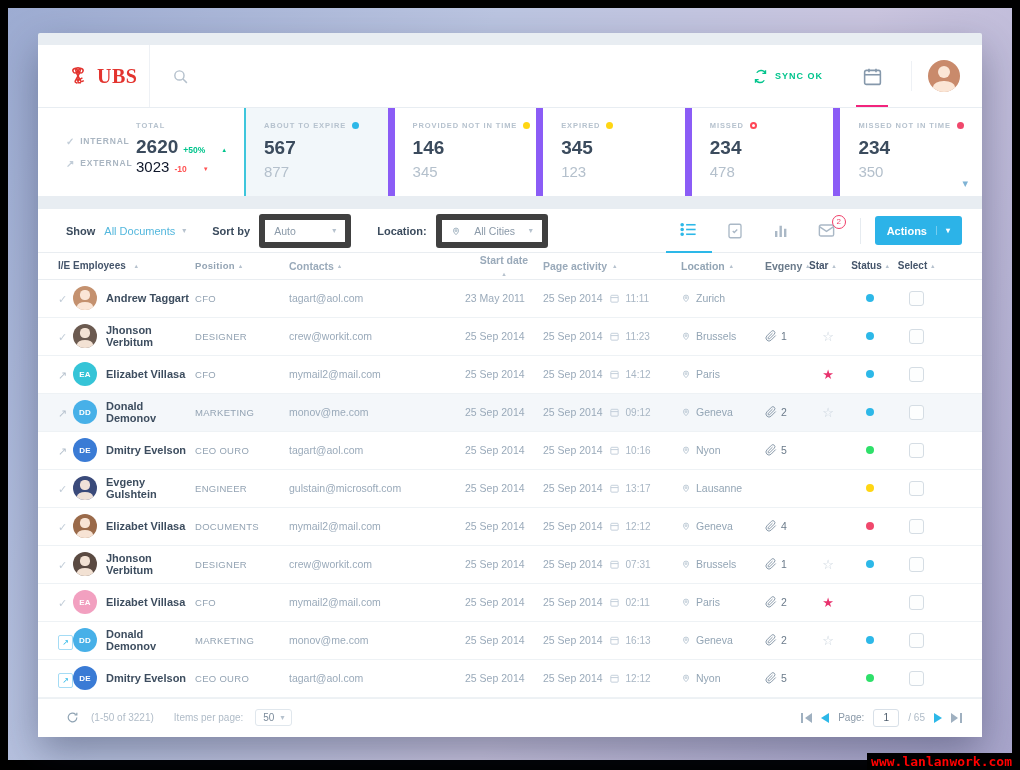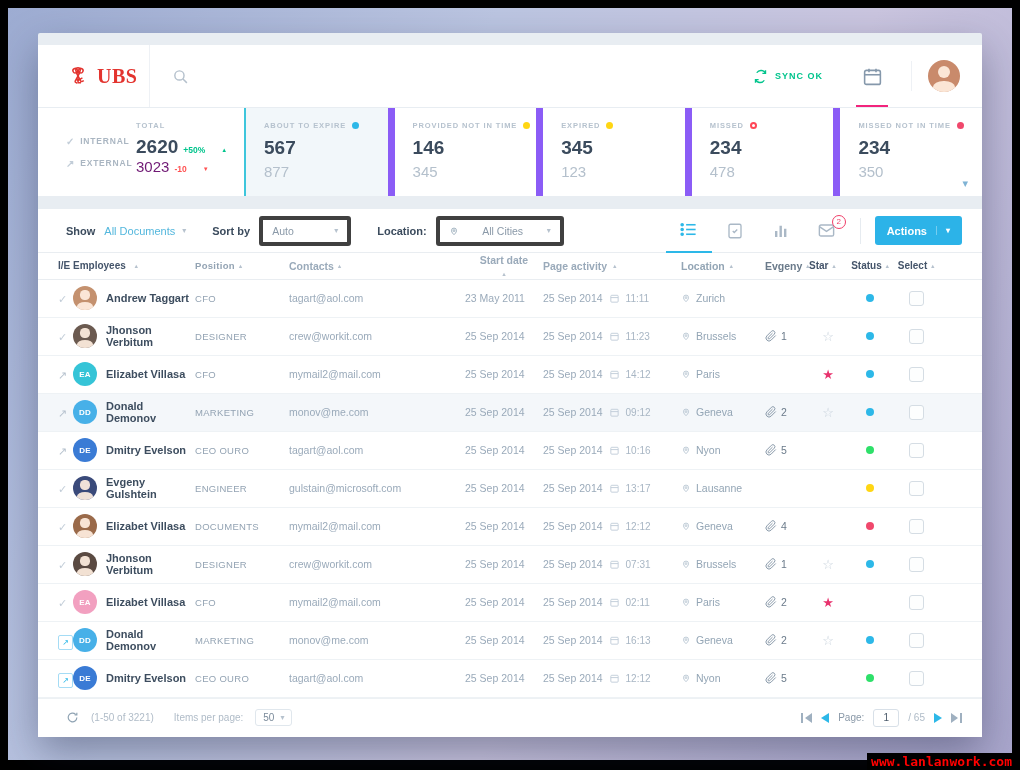--- a/index.html
+++ b/index.html
@@ -29,41 +29,41 @@
 
   
   .sec-stats { position:absolute; left:0; top:75px; width:100%; height:88px; background:#fff; display:flex; }
   .stats-left { width:98px; display:flex; flex-direction:column; justify-content:center; gap:11px; padding-left:28px; }
   .sl-row { display:flex; align-items:center; gap:5px; font-size:8.5px; font-weight:bold; letter-spacing:.8px; color:#aab6c2; }
   .sl-ic { color:#c2cdd8; font-size:10px; }
   .stats-total { width:108px; padding-top:13px; }
   .st-label { font-size:7.5px; font-weight:bold; letter-spacing:1px; color:#b6c2ce; margin-bottom:6px; }
   .st-row { display:flex; align-items:baseline; gap:5px; }
   .st-v1 { font-size:19px; font-weight:bold; color:#3b4b5d; }
-  .st-v2 { font-size:15px; color:#701a75; }
+  .st-v2 { font-size:15px; color:#0f172a; }
   .st-delta { font-size:8.5px; font-weight:bold; display:flex; gap:16px; align-items:center; }
   .st-delta.up { color:#00c48c; } .st-delta.down { color:#ff5252; }
   .tri { font-size:6px; }
   .stats-cards { flex:1; display:flex; }
   .stat-card { flex:1; border-left:7px solid #8b5cf6; padding:13px 0 0 18px; position:relative; }
   .stat-card.active { border-left:2px solid #3ec6dc; background:#f2f7fa; }
   .stat-label-row { display:flex; align-items:center; gap:6px; }
   .stat-label { font-size:7.5px; font-weight:bold; letter-spacing:.9px; color:#b6c2ce; }
   .stat-dot { width:7px; height:7px; border-radius:50%; flex-shrink:0; }
   .stat-v1 { font-size:19px; font-weight:bold; color:#3b4b5d; margin-top:7px; }
   .stat-v2 { font-size:15px; color:#b4c0cc; margin-top:4px; }
   .stats-chevron { position:absolute; right:14px; bottom:6px; color:#7fb3d5; font-size:11px; cursor:pointer; }
 
   
   .sec-main { position:absolute; left:0; top:176px; width:100%; height:528px; background:#fff; display:flex; flex-direction:column; }
 
   .toolbar { height:44px; display:flex; align-items:center; padding:0 20px 0 28px; border-bottom:1px solid #e9edf1; }
   .tb-label { font-size:11px; font-weight:bold; color:#3b4b5d; margin-right:9px; }
   .show-select { display:flex; align-items:center; gap:7px; color:#53b7dd; font-size:11px; margin-right:26px; cursor:pointer; }
-  .sel-box { display:flex; align-items:center; gap:7px; border:4px solid #404040; border-radius:3px; padding:5px 9px;
+  .sel-box { display:flex; align-items:center; gap:7px; border:6px solid #404040; border-radius:3px; padding:5px 9px;
     font-size:10.5px; color:#8a99a8; background:#fff; margin-right:26px; cursor:pointer; }
   .caret { color:#b6c2ce; font-size:8px; }
   .tb-spacer { flex:1; }
   .vicon { width:46px; height:44px; display:flex; align-items:center; justify-content:center; position:relative; cursor:pointer; }
   .vicon.active { border-bottom:2px solid #2db8e8; }
   .badge { position:absolute; top:6px; right:4px; width:14px; height:14px; border:1px solid #f03e68; border-radius:50%;
     color:#f03e68; font-size:8px; display:flex; align-items:center; justify-content:center; background:#fff; }
   .tb-div { width:1px; height:26px; background:#e6ebf0; margin:0 6px 0 10px; }
   .actions-btn { display:flex; align-items:center; background:#2cb3e8; color:#fff; border:none; border-radius:3px;
     height:29px; padding:0 12px; font-size:11px; font-weight:bold; margin-left:8px; cursor:pointer; font-family:inherit; }
@@ -257,21 +257,21 @@
         <span class="show-select">
           <span>All Documents</span>
             <span class="caret">▾</span>
         </span>
         <span class="tb-label">Sort by</span>
         <span class="sel-box" style="width:92px; justify-content:space-between;">
           <span>Auto</span>
             <span class="caret">▾</span>
         </span>
         <span class="tb-label">Location:</span>
-        <span class="sel-box" style="width:128px; justify-content:space-between;">
+        <span class="sel-box" style="width:112px; justify-content:space-between;">
           <svg width="10" height="12" viewBox="0 0 24 24" fill="none" stroke="#8fa3b3" stroke-width="2">
             <path d="M12 21s-6-5.2-6-10a6 6 0 1 1 12 0c0 4.8-6 10-6 10z"></path>
               <circle cx="12" cy="11" r="2.2"></circle>
           </svg>
           <span>All Cities</span>
             <span class="caret">▾</span>
         </span>
         <span class="tb-spacer"></span>
         <span class="vicon active">
           <svg width="19" height="19" viewBox="0 0 24 24" fill="none" stroke="#2db8e8" stroke-width="2">

